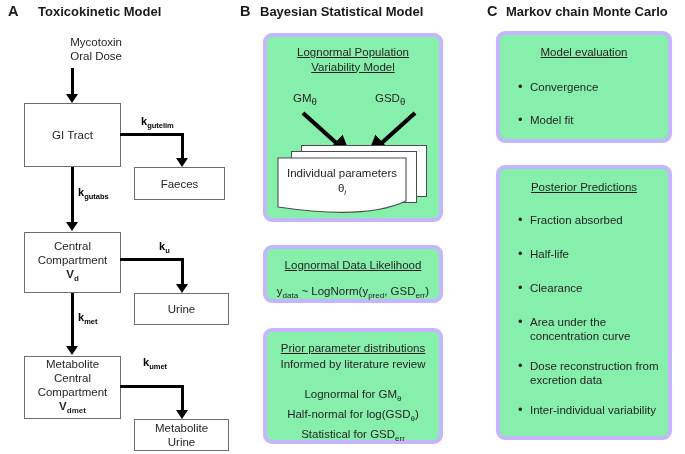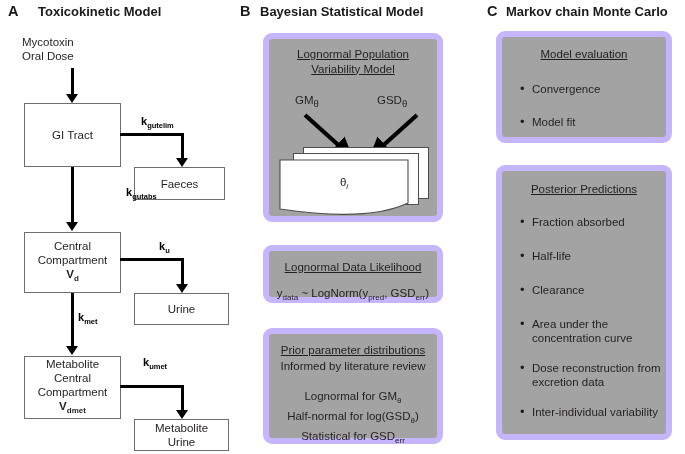--- a/index.html
+++ b/index.html
@@ -38,21 +38,21 @@
     display: flex; flex-direction: column;
     align-items: center; justify-content: center;
     font-size: 11.5px; line-height: 14px;
     text-align: center;
     color: #231f20;
   }
   .node .vd { font-weight: bold; font-size: 11.5px; }
   .node .vd sub { font-size: 8px; font-weight: bold; }
 
   .free-text {
-    position: absolute; text-align: left;
+    position: absolute; text-align: right;
     font-size: 11.5px; line-height: 14px; color: #231f20;
   }
 
   .rate-label {
     position: absolute; font-size: 11px; font-weight: bold;
     color: #000; white-space: nowrap;
   }
   .rate-label sub { font-size: 7.5px; font-weight: bold; }
 
   .vline { position: absolute; background: #000; width: 3px; }
@@ -60,23 +60,23 @@
   .arrowhead {
     position: absolute; width: 0; height: 0;
     border-left: 6px solid transparent;
     border-right: 6px solid transparent;
     border-top: 9px solid #000;
   }
 
   
   .card {
     position: absolute;
-    border: 6px solid #c4b5fd;
+    border: 4px solid #c4b5fd;
     border-radius: 9px;
-    background: #a3a3a3;
+    background: #86efac;
   }
   .card-title {
     text-align: center;
     font-size: 11.5px;
     text-decoration: underline;
     color: #231f20;
     line-height: 14.5px;
   }
   .card-sub {
     text-align: center; font-size: 11.5px; line-height: 14.5px;
@@ -144,21 +144,21 @@
   <div class="rate-label" style="left:141px; top:115px;">
     <span>k</span><sub>gutelim</sub>
   </div>
 
   <div class="node" style="left:134px; top:167px; width:91px; height:33px;">
     <div>Faeces</div>
   </div>
 
   <div class="vline" style="left:71px; top:167px; height:57px;"></div>
   <div class="arrowhead" style="left:66px; top:222px;"></div>
-  <div class="rate-label" style="left:78px; top:186px;margin-left:48px;">
+  <div class="rate-label" style="left:78px; top:186px;">
     <span>k</span><sub>gutabs</sub>
   </div>
 
   <div class="node" style="left:24px; top:232px; width:97px; height:61px;">
     <div>Central</div>
     <div>Compartment</div>
     <div class="vd">
       <span>V</span><sub>d</sub>
     </div>
   </div>
@@ -230,20 +230,21 @@
     </svg>
 
     <div class="stack" style="left:10px; top:108px; width:164px; height:72px;">
       <div class="sheet" style="left:24px; top:0px;  width:126px; height:52px;"></div>
       <div class="sheet" style="left:14px; top:6px;  width:126px; height:52px;"></div>
 
       <svg style="position:absolute; left:0px; top:12px;" width="130" height="60" viewBox="0 0 130 60">
         <path d="M1,1 L129,1 L129,44 C100,58 55,58 1,50 Z" fill="#ffffff" stroke="#4d4d4d" stroke-width="1.1"></path>
       </svg>
       <div class="sheet-front" style="left:0px; top:14px; width:130px; height:48px;">
+        <div>Individual parameters</div>
         <div>
           <span>θ</span><sub class="theta-sub">i</sub>
         </div>
       </div>
     </div>
   </div>
 
   <div class="card" style="left:28px; top:245px; width:180px; height:58px;">
     <div class="card-title" style="margin-top:9px;">Lognormal Data Likelihood</div>
     <div class="card-sub" style="margin-top:11px;"><span>y</span><sub>data</sub><span> ~ LogNorm(y</span><sub>pred</sub><span>, GSD</span><sub>err</sub><span>)</span></div>

